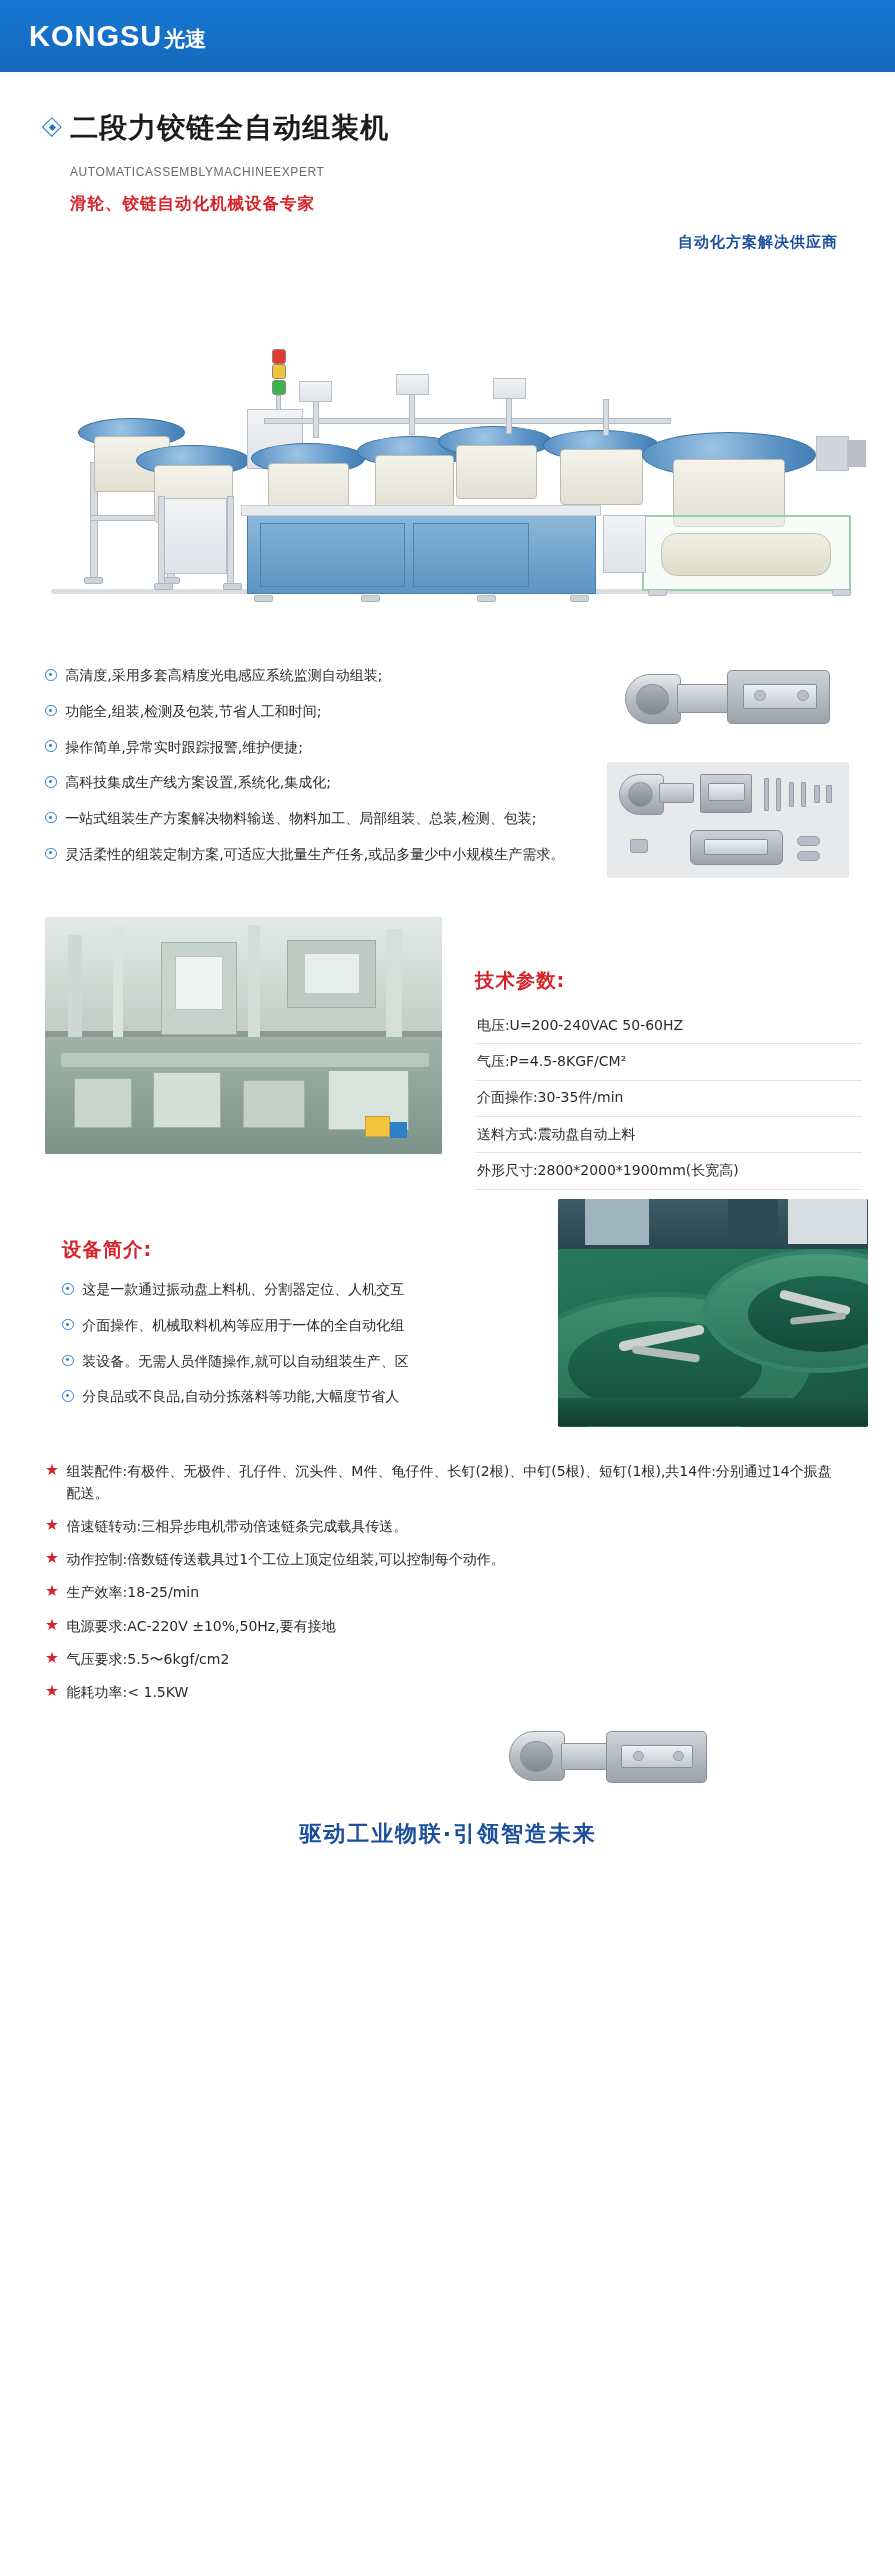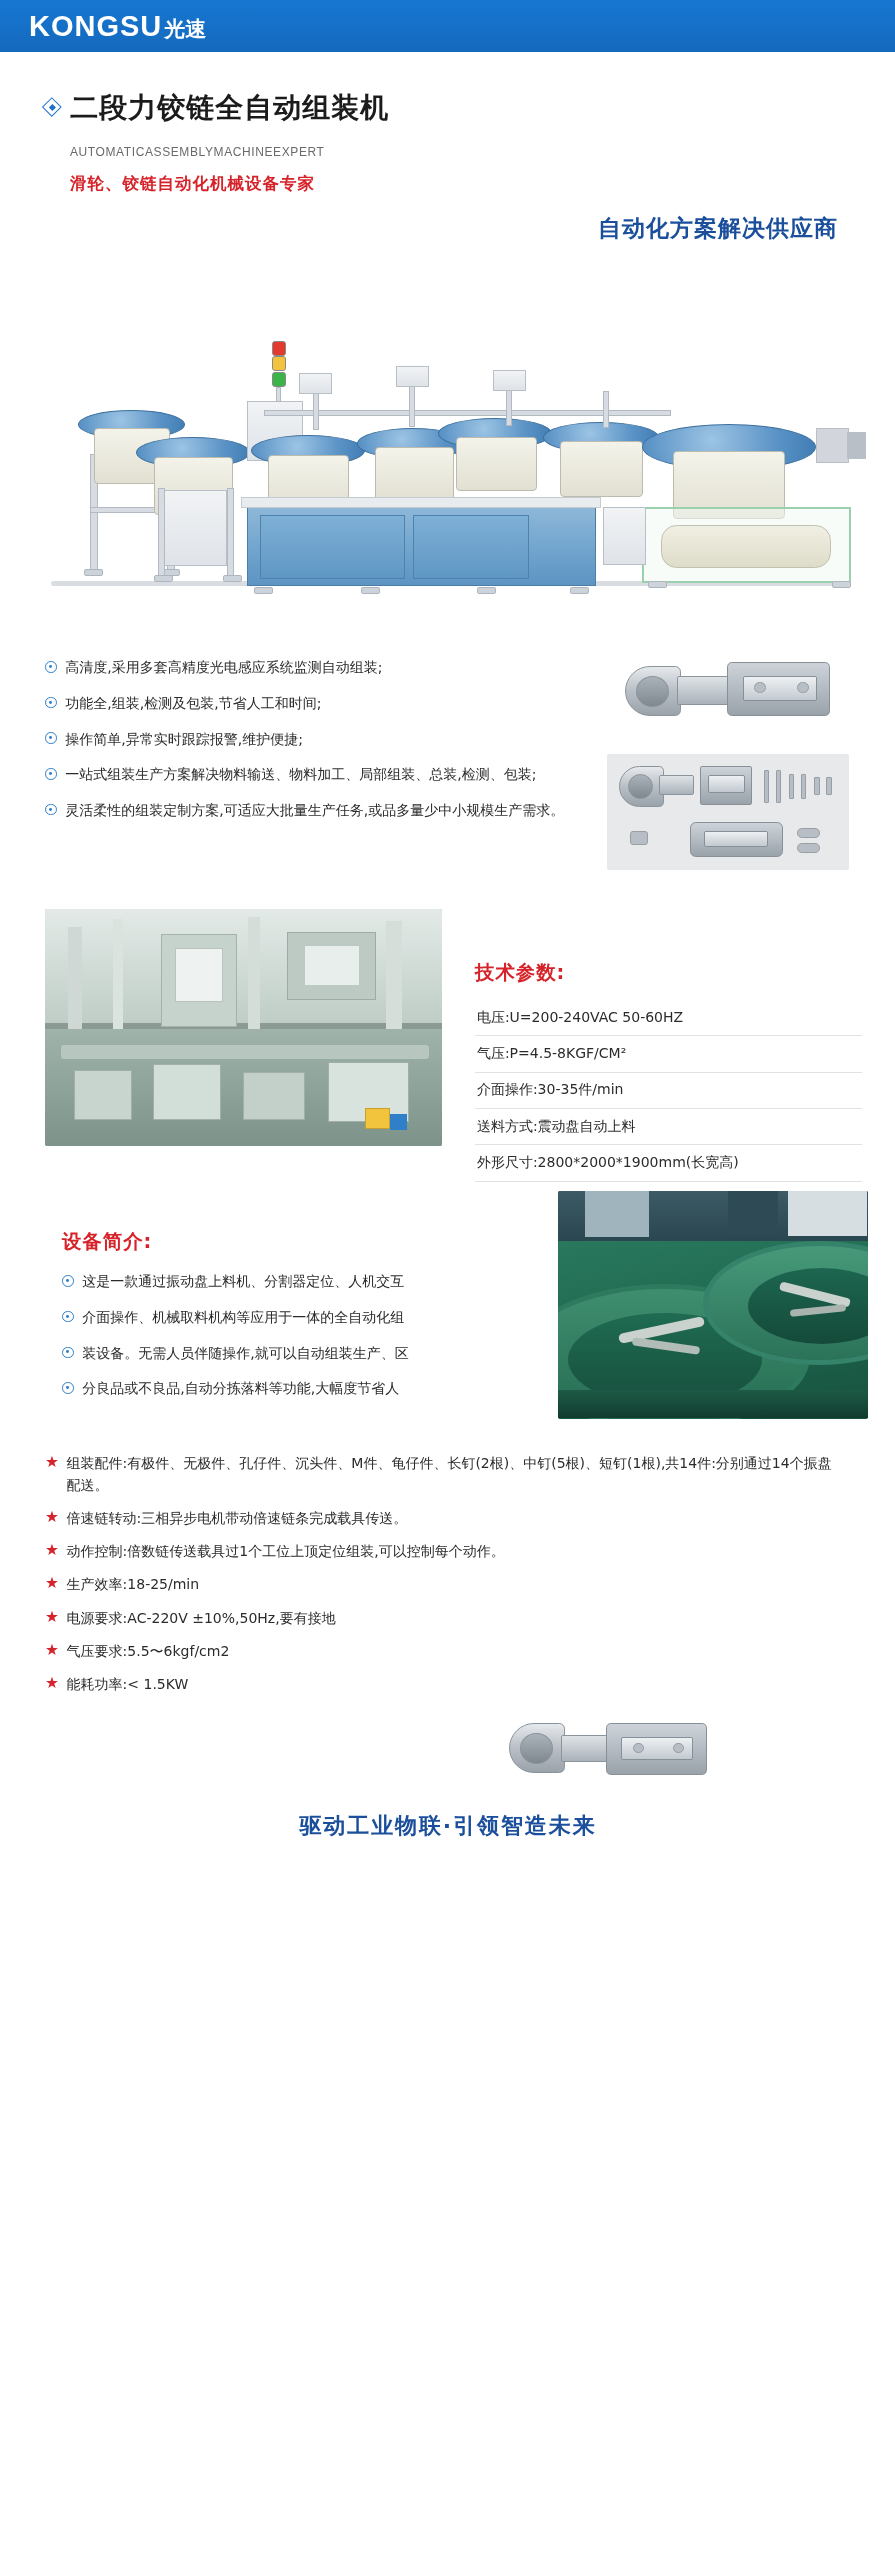--- a/index.html
+++ b/index.html
@@ -12,21 +12,21 @@
     position: relative;
     width: 896px;
     min-height: 2576px;
     background: #ffffff;
     overflow: hidden;
   }
 
   
   .header-bar {
     position: relative;
-    height: 52px;
+    height: 72px;
     background: linear-gradient(180deg,#1677d2 0%, #1569bd 100%);
     display: flex;
     align-items: center;
     padding-left: 29px;
   }
   .brand {
     display: flex;
     align-items: baseline;
     color: #ffffff;
   }
@@ -96,21 +96,21 @@
     font-size: 16.5px;
     font-weight: bold;
     letter-spacing: 1px;
     font-family: "DejaVu Sans", sans-serif;
   }
   .supplier-line {
     text-align: right;
     padding-right: 58px;
     margin-top: 17.4px;
     color: #1b4f9c;
-    font-size: 23px;
+    font-size: 15px;
     font-weight: bold;
     letter-spacing: 1px;
     font-family: "DejaVu Sans", sans-serif;
   }
 
   
   .machine-photo {
     position: relative;
     margin: 21px auto 0;
     width: 852px;
@@ -455,20 +455,24 @@
           <span class="bullet-ring"></span>
           <span class="feature-text">高清度,采用多套高精度光电感应系统监测自动组装;</span>
         </div>
         <div class="feature-item">
           <span class="bullet-ring"></span>
           <span class="feature-text">功能全,组装,检测及包装,节省人工和时间;</span>
         </div>
         <div class="feature-item">
           <span class="bullet-ring"></span>
           <span class="feature-text">操作简单,异常实时跟踪报警,维护便捷;</span>
+        </div>
+        <div class="feature-item">
+          <span class="bullet-ring"></span>
+          <span class="feature-text">高科技集成生产线方案设置,系统化,集成化;</span>
         </div>
         <div class="feature-item">
           <span class="bullet-ring"></span>
           <span class="feature-text">一站式组装生产方案解决物料输送、物料加工、局部组装、总装,检测、包装;</span>
         </div>
         <div class="feature-item">
           <span class="bullet-ring"></span>
           <span class="feature-text">灵活柔性的组装定制方案,可适应大批量生产任务,或品多量少中小规模生产需求。</span>
         </div>
       </div>

